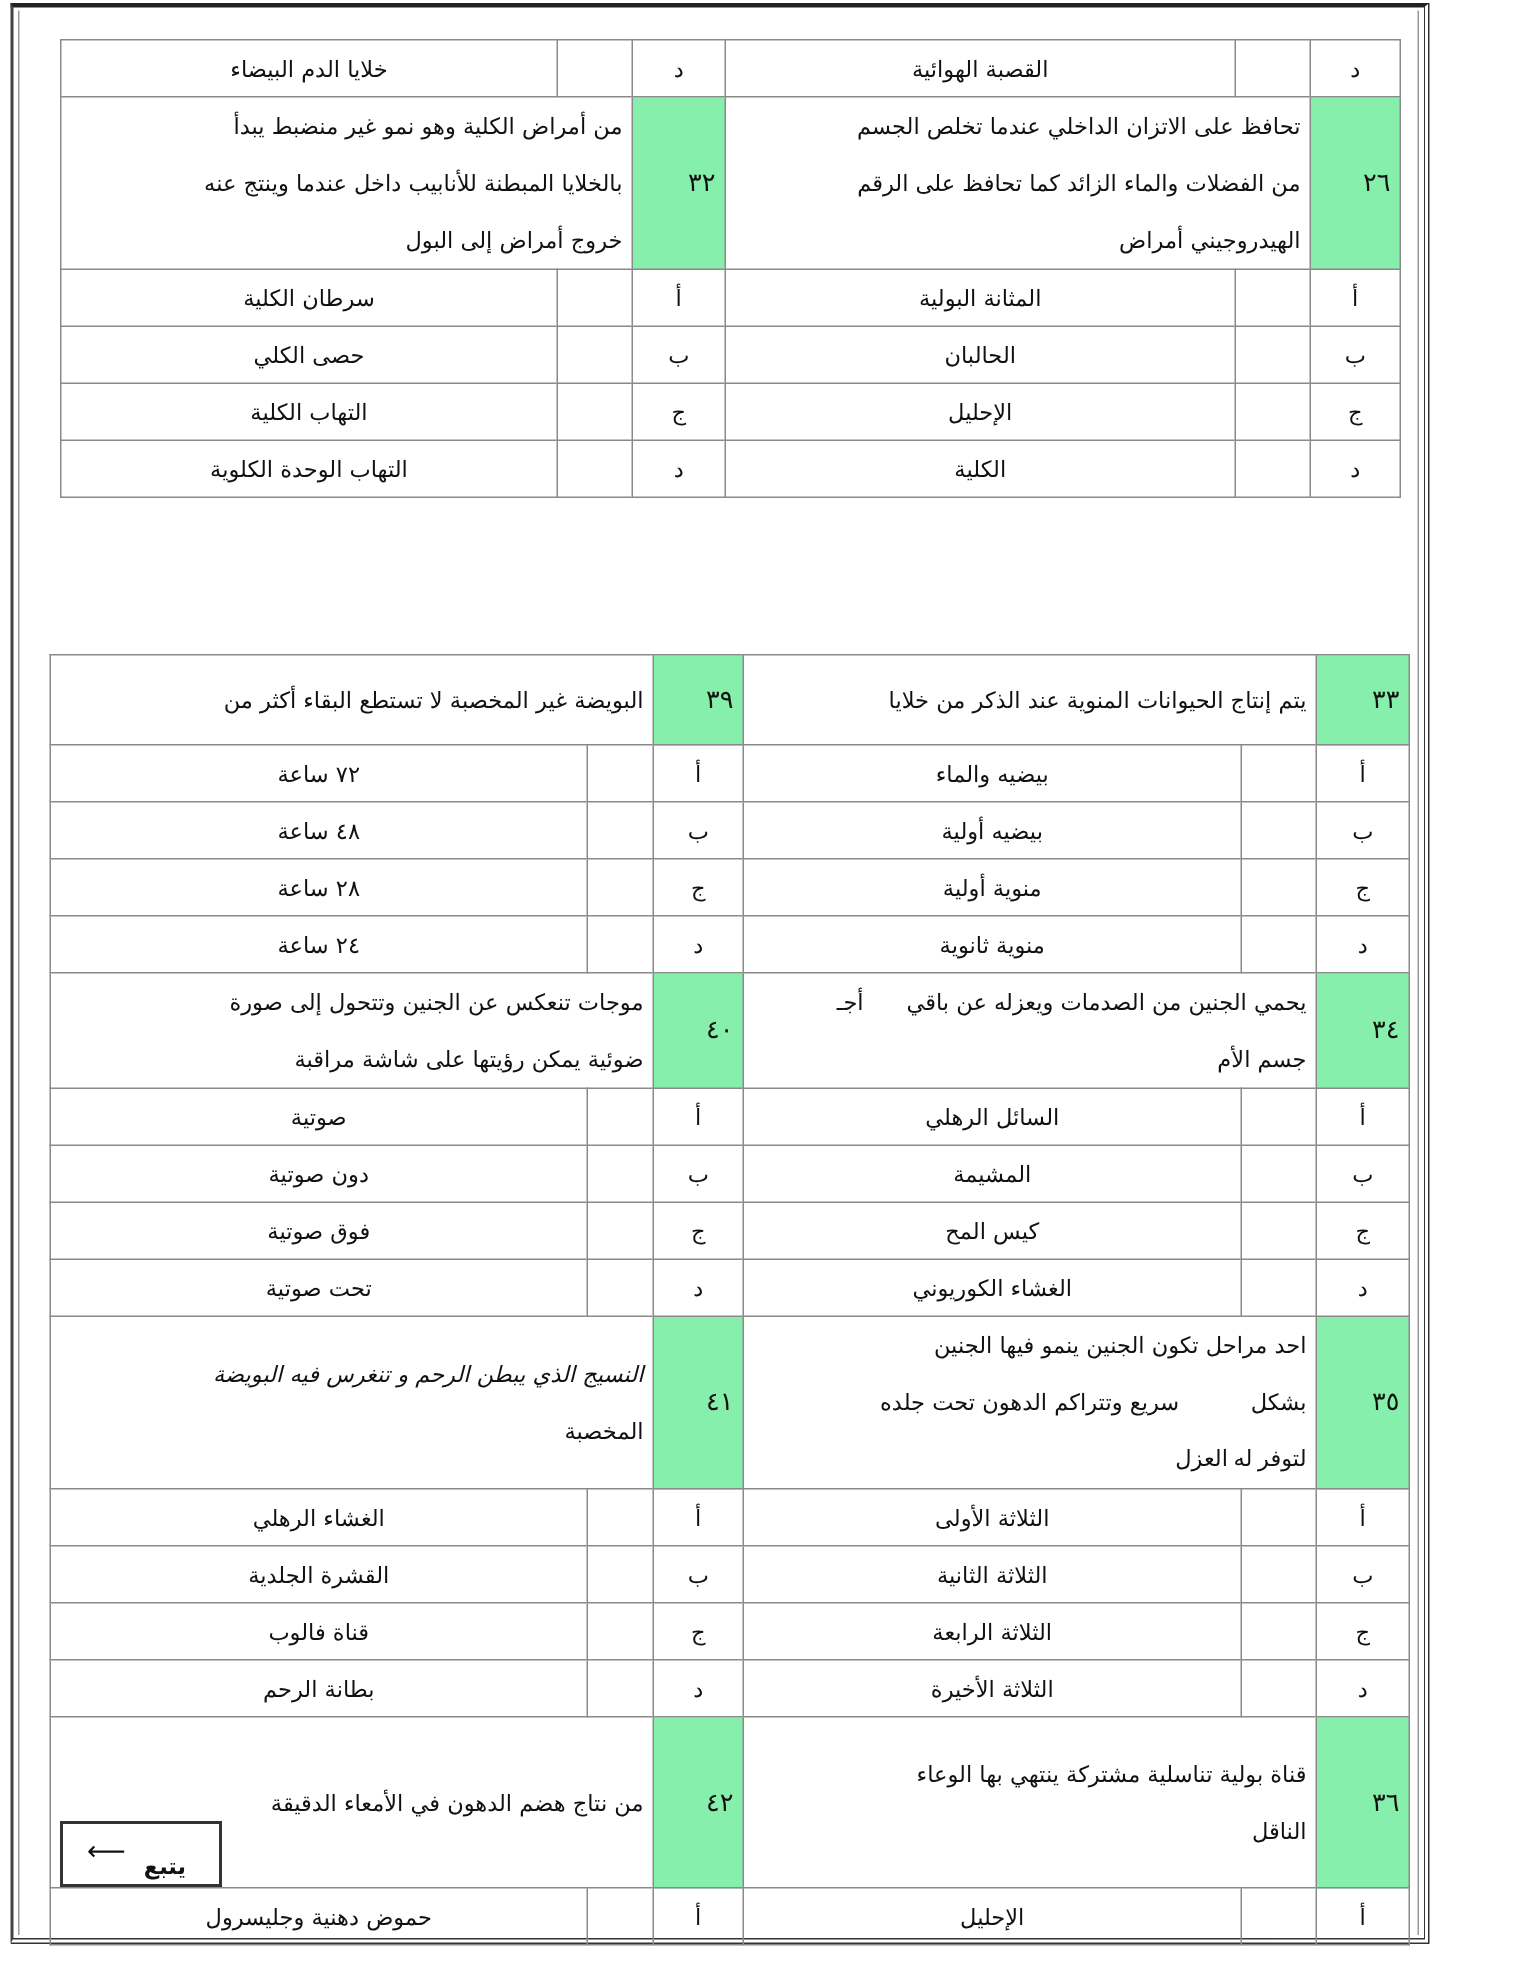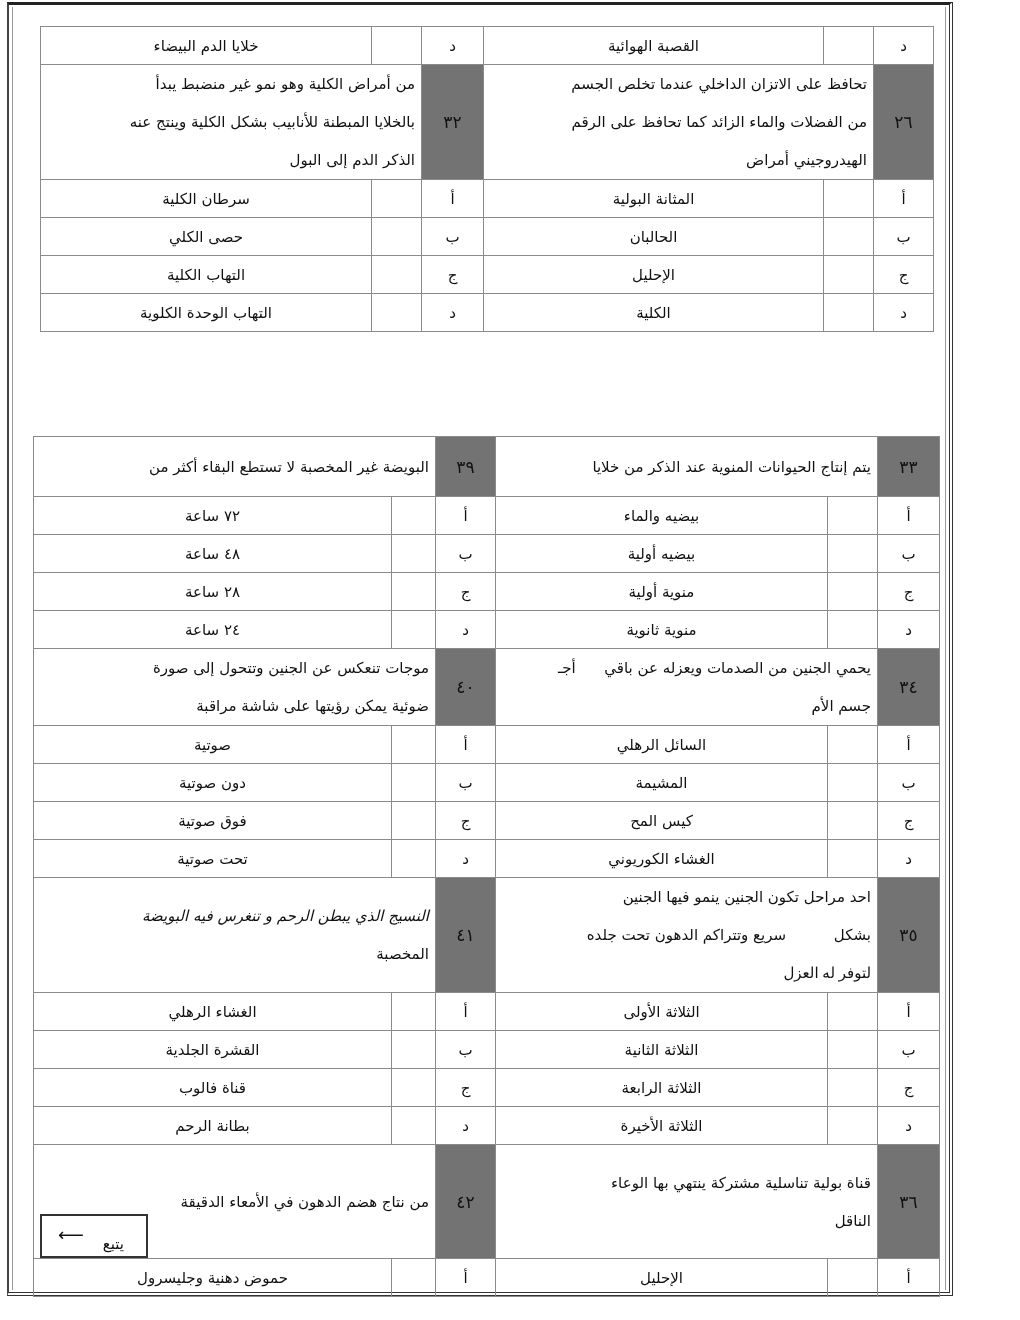--- a/index.html
+++ b/index.html
@@ -5,30 +5,30 @@
   html, body { margin:0; padding:0; background:#ffffff; }
   body { width:1020px; height:1320px; position:relative; overflow:hidden;
          font-family:"DejaVu Sans", sans-serif; color:#111; }
   .page-frame { position:absolute; left:7px; top:2px; width:946px; height:1294px;
          border-top:3px solid #222; border-left:2px solid #444; border-right:4px double #333;
          border-bottom:4px double #333; box-sizing:border-box; }
   .page-frame::before { content:""; position:absolute; left:3px; top:2px; right:3px; bottom:2px;
          border-left:1px solid #999; border-right:1px solid #999; }
   table.q { position:absolute; border-collapse:collapse; direction:rtl; table-layout:fixed; font-size:15px; }
   table.q td { border:1px solid #8a8a8a; padding:0 6px; vertical-align:middle; }
-  table.q td.num { background:#737373; text-align:center; font-weight:normal; font-size:17px; }
+  table.q td.num { background:#86efac; font-weight:normal; font-size:17px; }
   table.q td.letter { text-align:center; }
   table.q td.opt { text-align:center; }
   table.q td.blank { }
   table.q td.stem { text-align:right; line-height:38px;margin-left:44px; }
   #t1 { left:40px; top:26px; width:893px; }
   #t2 { left:33px; top:436px; width:906px; }
   .continue-box { position:absolute; left:40px; top:1214px; width:108px; height:44px;
          border:2px solid #333; background:#fff; box-sizing:border-box; direction:rtl; }
-  .continue-box .lbl { position:absolute; right:22px; bottom:3px; font-weight:normal; font-size:15px; }
+  .continue-box .lbl { position:absolute; right:22px; bottom:3px; font-weight:bold; font-size:15px; }
   .continue-box .arr { position:absolute; left:16px; top:8px; font-size:18px; }
 </style>
 </head>
 <body>
 
 <div class="page-frame"></div>
 
 <table class="q" id="t1">
   <colgroup>
     <col style="width:60px">
@@ -50,22 +50,22 @@
   <tr style="height:114px">
     <td class="num">٢٦</td>
     <td class="stem" colspan="2">
       <div>تحافظ على الاتزان الداخلي عندما تخلص الجسم</div>
       <div>من الفضلات والماء الزائد كما تحافظ على الرقم</div>
       <div>الهيدروجيني أمراض</div>
     </td>
     <td class="num">٣٢</td>
     <td class="stem" colspan="2">
       <div>من أمراض الكلية وهو نمو غير منضبط يبدأ</div>
-      <div>بالخلايا المبطنة للأنابيب بشكل الكلية وينتج عنه</div>
-      <div>الذكر الدم إلى البول</div>
+      <div>بالخلايا المبطنة للأنابيب داخل عندما وينتج عنه</div>
+      <div>خروج أمراض إلى البول</div>
     </td>
   </tr>
   <tr style="height:38px">
     <td class="letter">أ</td>
     <td class="blank"></td>
     <td class="opt">المثانة البولية</td>
     <td class="letter">أ</td>
     <td class="blank"></td>
     <td class="opt">سرطان الكلية</td>
   </tr>

